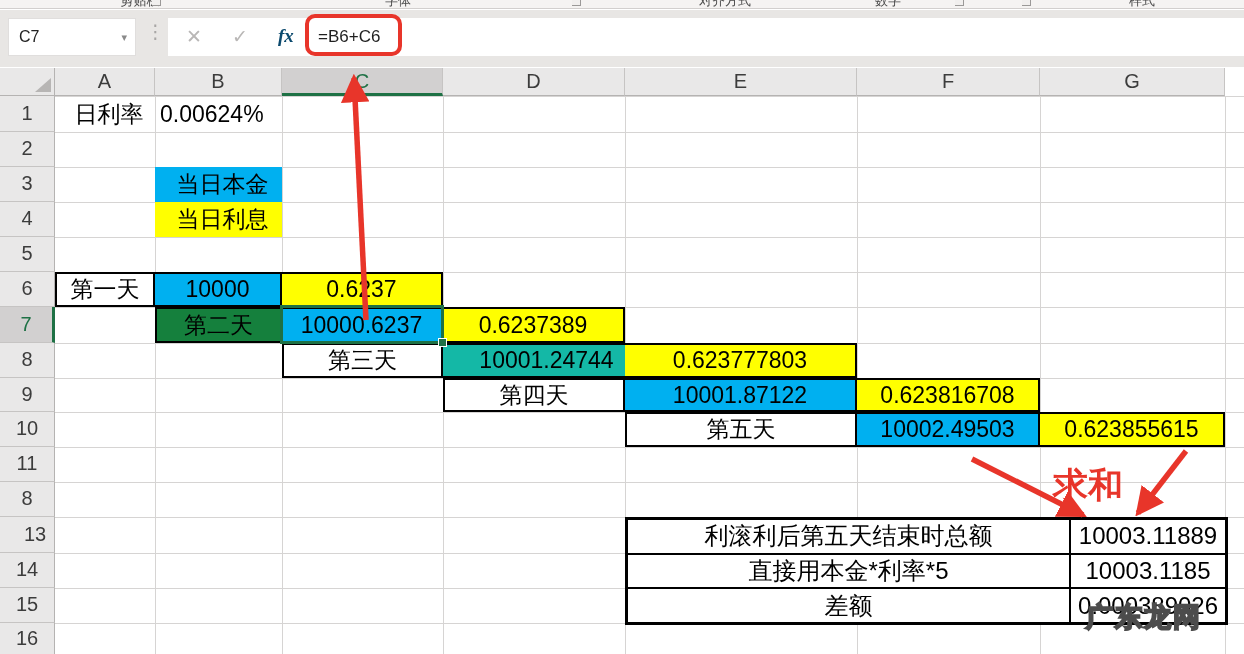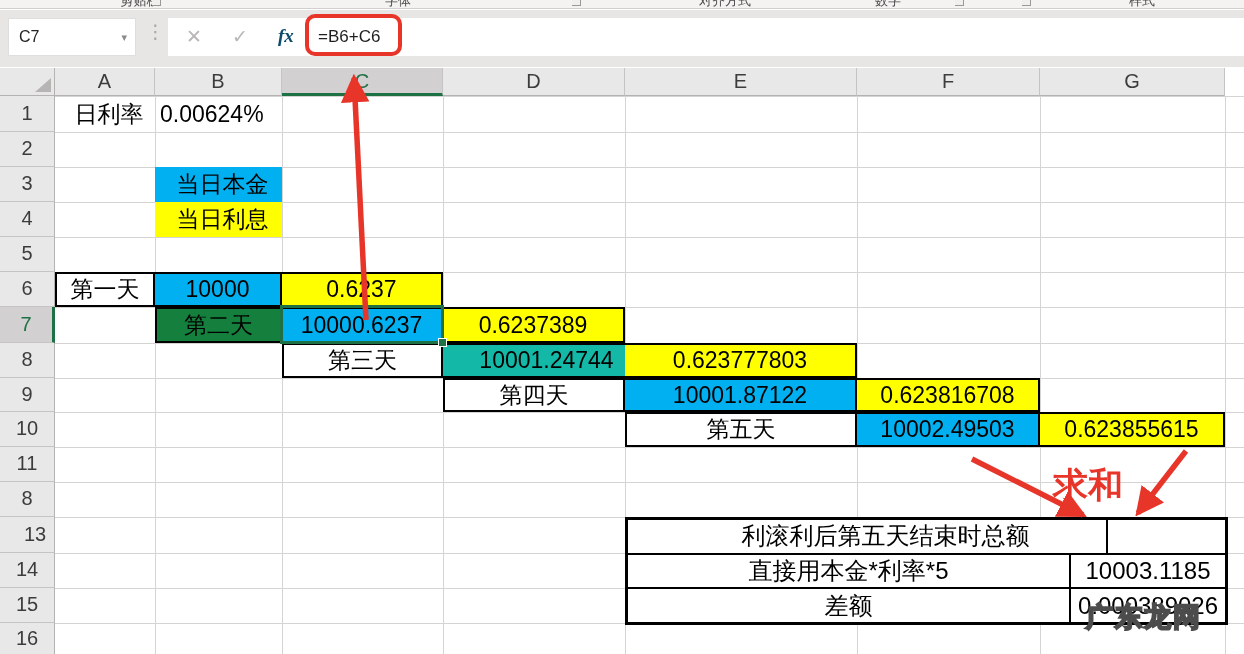--- a/index.html
+++ b/index.html
@@ -32,21 +32,21 @@
   .row-header { position:absolute; left:0; width:55px; background:#e9e8e8; border-right:1px solid #b5b3b2; border-bottom:1px solid #c6c4c3; color:#3c3c3c; font-size:20px; text-align:center; }
   .row-header.sel { background:#d2d0d0; border-right:3px solid #1e7145; color:#1e7145; }
   .gridline-v { position:absolute; width:1px; background:#d6d4d3; }
   .gridline-h { position:absolute; height:1px; background:#d6d4d3; }
   .fill-box { position:absolute; display:flex; align-items:center; justify-content:center; font-size:23px; color:#000; white-space:nowrap; }
   .day-cell { position:absolute; display:flex; align-items:center; justify-content:center; font-size:23px; color:#000; border:2px solid #000; white-space:nowrap; }
 
   
   #summary-table { position:absolute; border:3px solid #000; background:#fff; display:flex; flex-direction:column; }
   .summary-row { flex:1; display:flex; border-top:2px solid #000; }
-  .summary-row:first-child { border-top:none;margin-left:37px; }
+  .summary-row:first-child { border-top:none; }
   .summary-label { width:443px; border-right:2px solid #000; display:flex; align-items:center; justify-content:center; font-size:24px; }
   .summary-value { flex:1; display:flex; align-items:center; justify-content:center; font-size:24px; }
 
   
   #anno-svg { position:absolute; left:0; top:0; width:1244px; height:654px; z-index:50; pointer-events:none; }
   #formula-highlight { position:absolute; left:305px; top:14px; width:97px; height:42px; border:4px solid #e8352a; border-radius:10px; z-index:55; }
   #sum-label { position:absolute; left:1053px; top:462px; font-size:35px; font-weight:bold; color:#e8352a; z-index:55; }
   #watermark { position:absolute; left:1086px; top:599px; font-size:27px; font-weight:bold; color:#fff; -webkit-text-stroke:2px #4c4c4c; letter-spacing:2px; z-index:60; white-space:nowrap; }
   .z10 { z-index:10;padding-left:8px; } .z20 { z-index:20; } .z40 { z-index:40; }
 </style>
@@ -153,20 +153,21 @@
         <div class="day-cell z20" style="left: 625px; top: 311px; width: 232px; height: 34px; background: rgb(0, 176, 240); border-left: none;">10001.87122</div>
         <div class="day-cell z20" style="left: 857px; top: 311px; width: 183px; height: 34px; background: rgb(255, 255, 0); border-left: none;">0.623816708</div>
         <div class="day-cell z20" style="left: 625px; top: 345px; width: 232px; height: 35px; background: rgb(255, 255, 255);">第五天</div>
         <div class="day-cell z20" style="left: 857px; top: 345px; width: 183px; height: 35px; background: rgb(0, 176, 240); border-left: none;">10002.49503</div>
         <div class="day-cell z20" style="left: 1040px; top: 345px; width: 185px; height: 35px; background: rgb(255, 255, 0); border-left: none;">0.623855615</div>
         <div class="z40" style="position: absolute; left: 280px; top: 238px; width: 164px; height: 39px; border: 3px solid rgb(30, 113, 69);"></div>
         <div class="z40" style="position: absolute; left: 438px; top: 271px; width: 9px; height: 9px; background: rgb(30, 113, 69); border: 1px solid rgb(255, 255, 255);"></div>
         <div class="z20" id="summary-table" style="left: 625px; top: 450px; width: 603px; height: 108px;">
           <div class="summary-row">
             <div class="summary-label">利滚利后第五天结束时总额</div>
+            <div class="summary-value">10003.11889</div>
           </div>
           <div class="summary-row">
             <div class="summary-label">直接用本金*利率*5</div>
             <div class="summary-value">10003.1185</div>
           </div>
           <div class="summary-row">
             <div class="summary-label">差额</div>
             <div class="summary-value">0.000389026</div>
           </div>
         </div>

